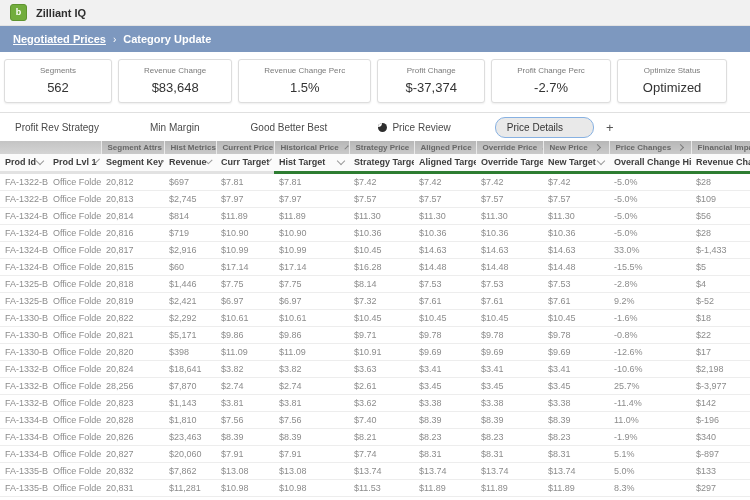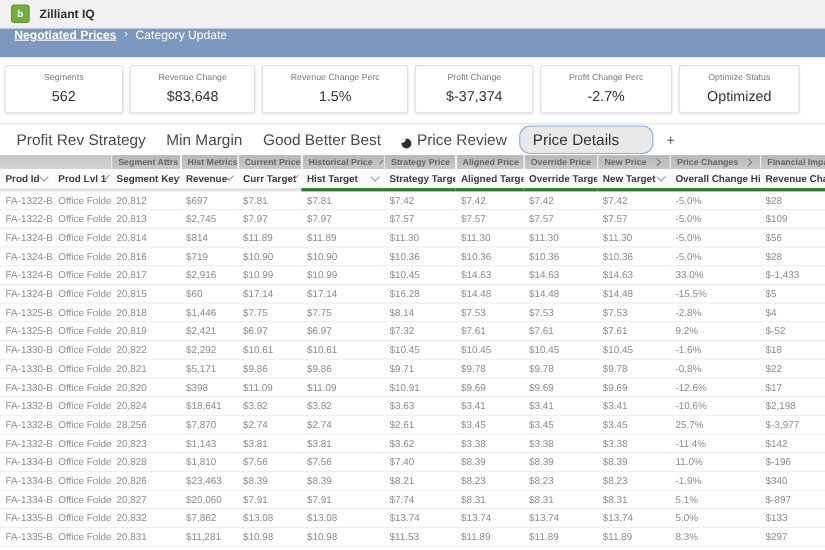--- a/index.html
+++ b/index.html
@@ -8,39 +8,39 @@
 
   
   .topbar{height:26px;background:#f1f1f1;border-bottom:1px solid #e3e3e3;
           display:flex;align-items:center;padding:0 10px;box-sizing:border-box}
   .logo{width:15px;height:15px;background:#72ad3d;border:1px solid #5f9430;border-radius:3px;
         display:flex;align-items:center;justify-content:center;flex:0 0 auto}
   .logo::after{content:"b";color:#fff;font-size:9px;font-weight:bold;line-height:1}
   .brand{font-size:11px;font-weight:bold;color:#2f2f2f;margin-left:9px;white-space:nowrap}
 
   
-  .crumbbar{height:26px;background:#7d98bf;display:flex;align-items:flex-start;
+  .crumbbar{height:26px;background:#7d98bf;display:flex;align-items:center;
             padding:0 13px;box-sizing:border-box;color:#fff;font-size:11px;gap:7px}
   .crumb-link{font-weight:bold;text-decoration:underline;cursor:pointer;white-space:nowrap}
   .crumb-sep{font-size:10px}
-  .crumb-cur{font-weight:normal;white-space:nowrap}
+  .crumb-cur{font-weight:bold;white-space:nowrap}
 
   
   .kpirow{display:flex;gap:6px;padding:7px 4px 9px 4px}
   .kpi-card{background:#fff;border:1px solid #ddd;border-radius:3px;
             box-shadow:0 1px 2px rgba(0,0,0,.07);padding:6px 25px 7px;text-align:center;min-width:56px}
   .kpi-label{font-size:8px;color:#7a7a7a;white-space:nowrap}
   .kpi-value{font-size:13px;color:#333;margin-top:5px;white-space:nowrap}
 
   .rule{border-top:1px solid #e0e0e0}
 
   
   .tabbar{height:28px;display:flex;align-items:center;padding:0 8px;box-sizing:border-box}
   .tabs{display:flex;align-items:center;justify-content:space-between;width:586px}
-  .tab{font-size:14px;color:#4a4a4a;display:flex;align-items:flex-end;gap:5px;
+  .tab{font-size:10px;color:#4a4a4a;display:flex;align-items:center;gap:5px;
        padding:4px 6px;cursor:pointer;white-space:nowrap;border:1.5px solid transparent}
   .tab.active{background:#e9e9e9;border:1.5px solid #87b1e2;border-radius:10px;
               padding:4px 30px 4px 11px;color:#333}
   .pie{width:9px;height:9px;border-radius:50%;background:#2e2e2e;position:relative;overflow:hidden}
   .pie::after{content:"";position:absolute;left:0;top:0;width:4px;height:4px;background:#fff;
               border-radius:0 0 100% 0}
   .add-tab{font-size:13px;color:#555;margin-left:12px;cursor:pointer;line-height:1}
 
   
   table{width:750px;border-collapse:collapse;table-layout:fixed}

